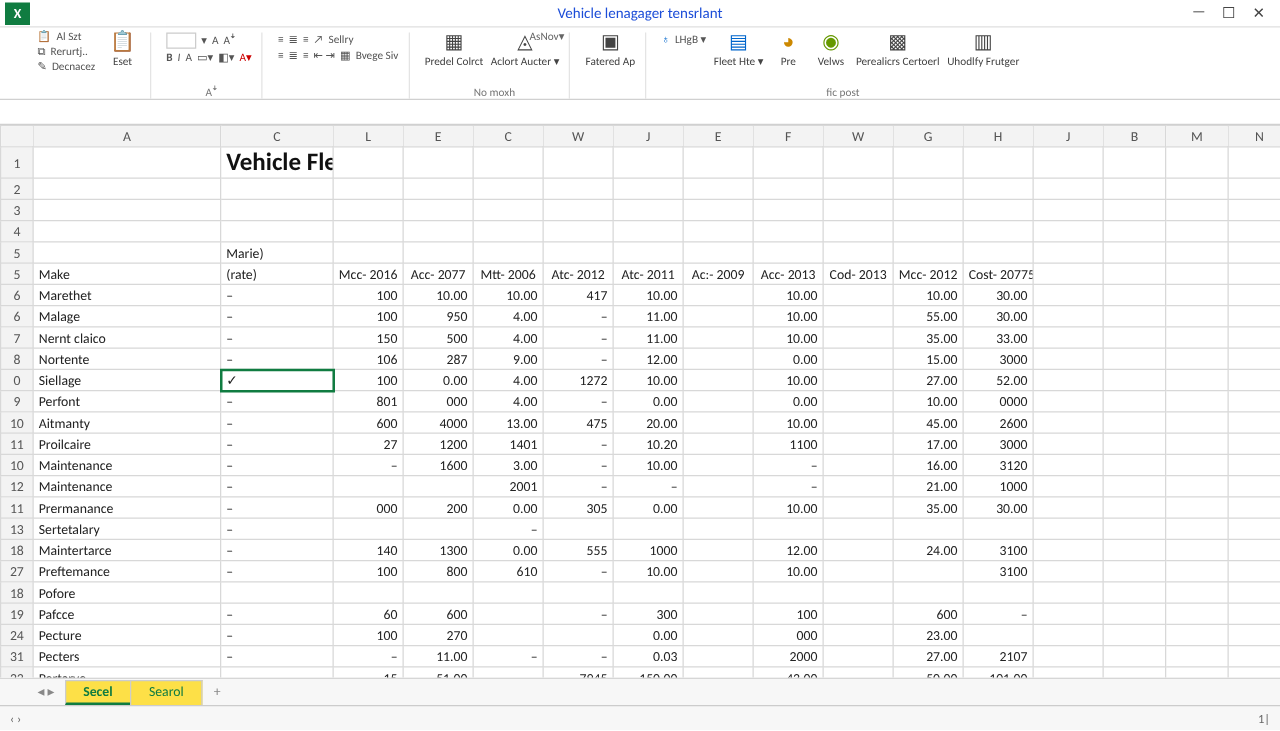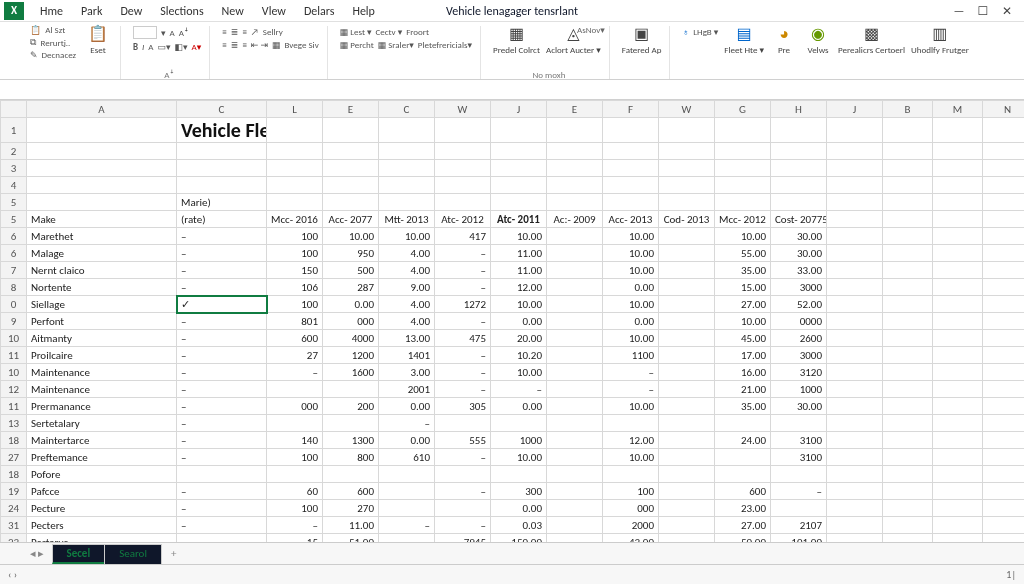--- a/index.html
+++ b/index.html
@@ -1,21 +1,21 @@
 <!DOCTYPE html>
 <html><head>
 <meta charset="utf-8">
 <style>
   * { box-sizing: border-box; margin: 0; padding: 0; }
   body { font-family: "Segoe UI", Calibri, Arial, sans-serif; font-size: 12px; background: #fff; color: #222; overflow: hidden; width: 1024px; height: 585px; }
   .titlebar { height: 22px; background: #fff; display: flex; align-items: center; position: relative; border-bottom: 1px solid #e0e0e0; }
   .titlebar .app-badge { width: 20px; height: 18px; background: #107c41; margin-left: 4px; display: flex; align-items: center; justify-content: center; color: #fff; font-weight: bold; font-size: 11px; }
   .titlebar .menus { display: flex; margin-left: 8px; gap: 2px; }
   .titlebar .menus span { padding: 2px 8px; color: #333; }
-  .titlebar .title { position: absolute; left: 50%; transform: translateX(-50%); color: #0f172a; font-size: 12px; }
+  .titlebar .title { position: absolute; left: 50%; transform: translateX(-50%); color: #1d4ed8; font-size: 12px; }
   .titlebar .win-controls { margin-left: auto; display: flex; gap: 6px; padding-right: 8px; }
   .titlebar .win-controls span { width: 18px; text-align: center; color: #444; }
   .qat { position: absolute; left: 30px; top: 24px; display: flex; flex-direction: column; font-size: 9px; color: #555; gap: 1px; }
   .qat .row { display: flex; align-items: center; gap: 4px; }
   .ribbon { height: 58px; border-bottom: 1px solid #d0d0d0; display: flex; padding: 4px 6px 0 80px; gap: 8px; position: relative; }
   .ribbon-group { border-right: 1px solid #e4e4e4; padding: 0 8px 10px 4px; display: flex; flex-direction: column; position: relative; }
   .ribbon-group .buttons { display: flex; gap: 6px; align-items: flex-start; }
   .ribbon-group .lbl { position: absolute; bottom: -1px; left: 0; right: 0; text-align: center; font-size: 9px; color: #777; }
   .rib-btn { display: flex; flex-direction: column; align-items: center; font-size: 9px; color: #444; gap: 2px; min-width: 28px; }
   .rib-btn .ic { font-size: 16px; line-height: 1; }
@@ -28,42 +28,32 @@
   table.sheet { border-collapse: collapse; table-layout: fixed; width: 1024px; }
   .sheet th, .sheet td { border: 1px solid #d8d8d8; height: 17px; font-size: 11px; padding: 0 4px; white-space: nowrap; overflow: hidden; }
   .sheet thead th { background: #f3f3f3; color: #555; font-weight: normal; text-align: center; position: sticky; top: 0; }
   .sheet th.rowhdr { background: #f3f3f3; text-align: center; font-weight: normal; width: 26px; color: #555; }
   .sheet td { text-align: right; }
   .sheet td.lft { text-align: left; }
   .sheet td.ctr { text-align: center; }
   .big-title { font-size: 20px; font-weight: bold; color: #111; }
   .sel-cell { outline: 2px solid #107c41; outline-offset: -1px; background: #fff; }
   .tabs { height: 22px; border-top: 1px solid #ccc; display: flex; align-items: center; padding-left: 30px; gap: 0; font-size: 11px; background: #f7f7f7; }
-  .tab { padding: 2px 14px; border: 1px solid #ccc; border-bottom: none; background: #0f172a; margin-right: -1px; }
+  .tab { padding: 2px 14px; border: 1px solid #ccc; border-bottom: none; background: #fde047; margin-right: -1px; }
   .tab.active { border-bottom: 2px solid #107c41; color: #107c41; font-weight: 600; }
   .tab.inactive { color: #107c41; text-align: center; }
   .tab-add { padding: 0 10px; color: #888; }
   .status { height: 20px; border-top: 1px solid #ccc; display: flex; align-items: center; padding: 0 8px; font-size: 10px; color: #666; background: #f7f7f7; }
   .status .spacer { flex: 1; }
 </style>
 </head>
 <body>
 
 <div class="titlebar">
   <div class="app-badge">X</div>
-  <div class="menus" id="menus">
-      <span>Hme</span>
-      <span>Park</span>
-      <span>Dew</span>
-      <span>Slections</span>
-      <span>New</span>
-      <span>Vlew</span>
-      <span>Delars</span>
-      <span>Help</span>
-    </div>
   <div class="title">Vehicle lenagager tensrlant</div>
   <div class="win-controls">
     <span>—</span>
     <span>☐</span>
     <span>✕</span>
   </div>
 </div>
 
 <div class="qat">
   <div class="row">
@@ -115,34 +105,20 @@
         <span>↗</span>
         <span>Sellry</span>
       </div>
       <div class="row">
         <span>≡</span>
         <span>≣</span>
         <span>≡</span>
         <span>⇤ ⇥</span>
         <span>▦</span>
         <span>Bvege Siv</span>
-      </div>
-    </div>
-  </div>
-  <div class="ribbon-group">
-    <div class="rib-small">
-      <div class="row">
-        <span>▦ <span>Lest ▾</span></span>
-        <span>Cectv ▾</span>
-        <span>Froort</span>
-      </div>
-      <div class="row">
-        <span>▦ <span>Percht</span></span>
-        <span>▦ <span>Sraler▾</span></span>
-        <span>Pletefrericials▾</span>
       </div>
     </div>
   </div>
   <div class="ribbon-group">
     <div class="buttons">
       <div class="rib-btn">
           <span class="ic">▦</span>
           <span>Predel Colrct</span>
         </div>
       <div class="rib-btn">
@@ -183,20 +159,21 @@
         </div>
       <div class="rib-btn">
           <span class="ic">▩</span>
           <span>Perealicrs Certoerl</span>
         </div>
       <div class="rib-btn">
           <span class="ic">▥</span>
           <span>Uhodlfy Frutger</span>
         </div>
     </div>
+    <div class="lbl">fic post</div>
   </div>
 </div>
 
 <div class="fx-bar">
   <div class="namebox"> </div>
   <div class="fx-area"></div>
 </div>
 
 <div class="grid-wrap">
   <table class="sheet" id="sheet">
@@ -335,23 +312,23 @@
           <td></td>
           <td></td>
           <td></td>
         </tr>
         <tr>
           <th class="rowhdr">5</th>
           <td class="lft" style="font-weight: 400;">Make</td>
           <td class="lft" style="font-weight: 400;">(rate)</td>
           <td class="ctr" style="font-weight: 400;">Mcc- 2016</td>
           <td class="ctr" style="font-weight: 400;">Acc- 2077</td>
-          <td class="ctr" style="font-weight: 400;">Mtt- 2013</td>
+          <td class="ctr" style="font-weight: 400;">Mtt- 2006</td>
           <td class="ctr" style="font-weight: 400;">Atc- 2012</td>
-          <td class="ctr" style="font-weight: 700;">Atc- 2011</td>
+          <td class="ctr" style="font-weight: 400;">Atc- 2011</td>
           <td class="ctr" style="font-weight: 400;">Ac:- 2009</td>
           <td class="ctr" style="font-weight: 400;">Acc- 2013</td>
           <td class="ctr" style="font-weight: 400;">Cod- 2013</td>
           <td class="ctr" style="font-weight: 400;">Mcc- 2012</td>
           <td class="ctr" style="font-weight: 400;">Cost- 20775</td>
           <td class="ctr" style="font-weight: 400;"></td>
           <td class="ctr" style="font-weight: 400;"></td>
           <td class="ctr" style="font-weight: 400;"></td>
           <td class="ctr" style="font-weight: 400;"></td>
         </tr>

